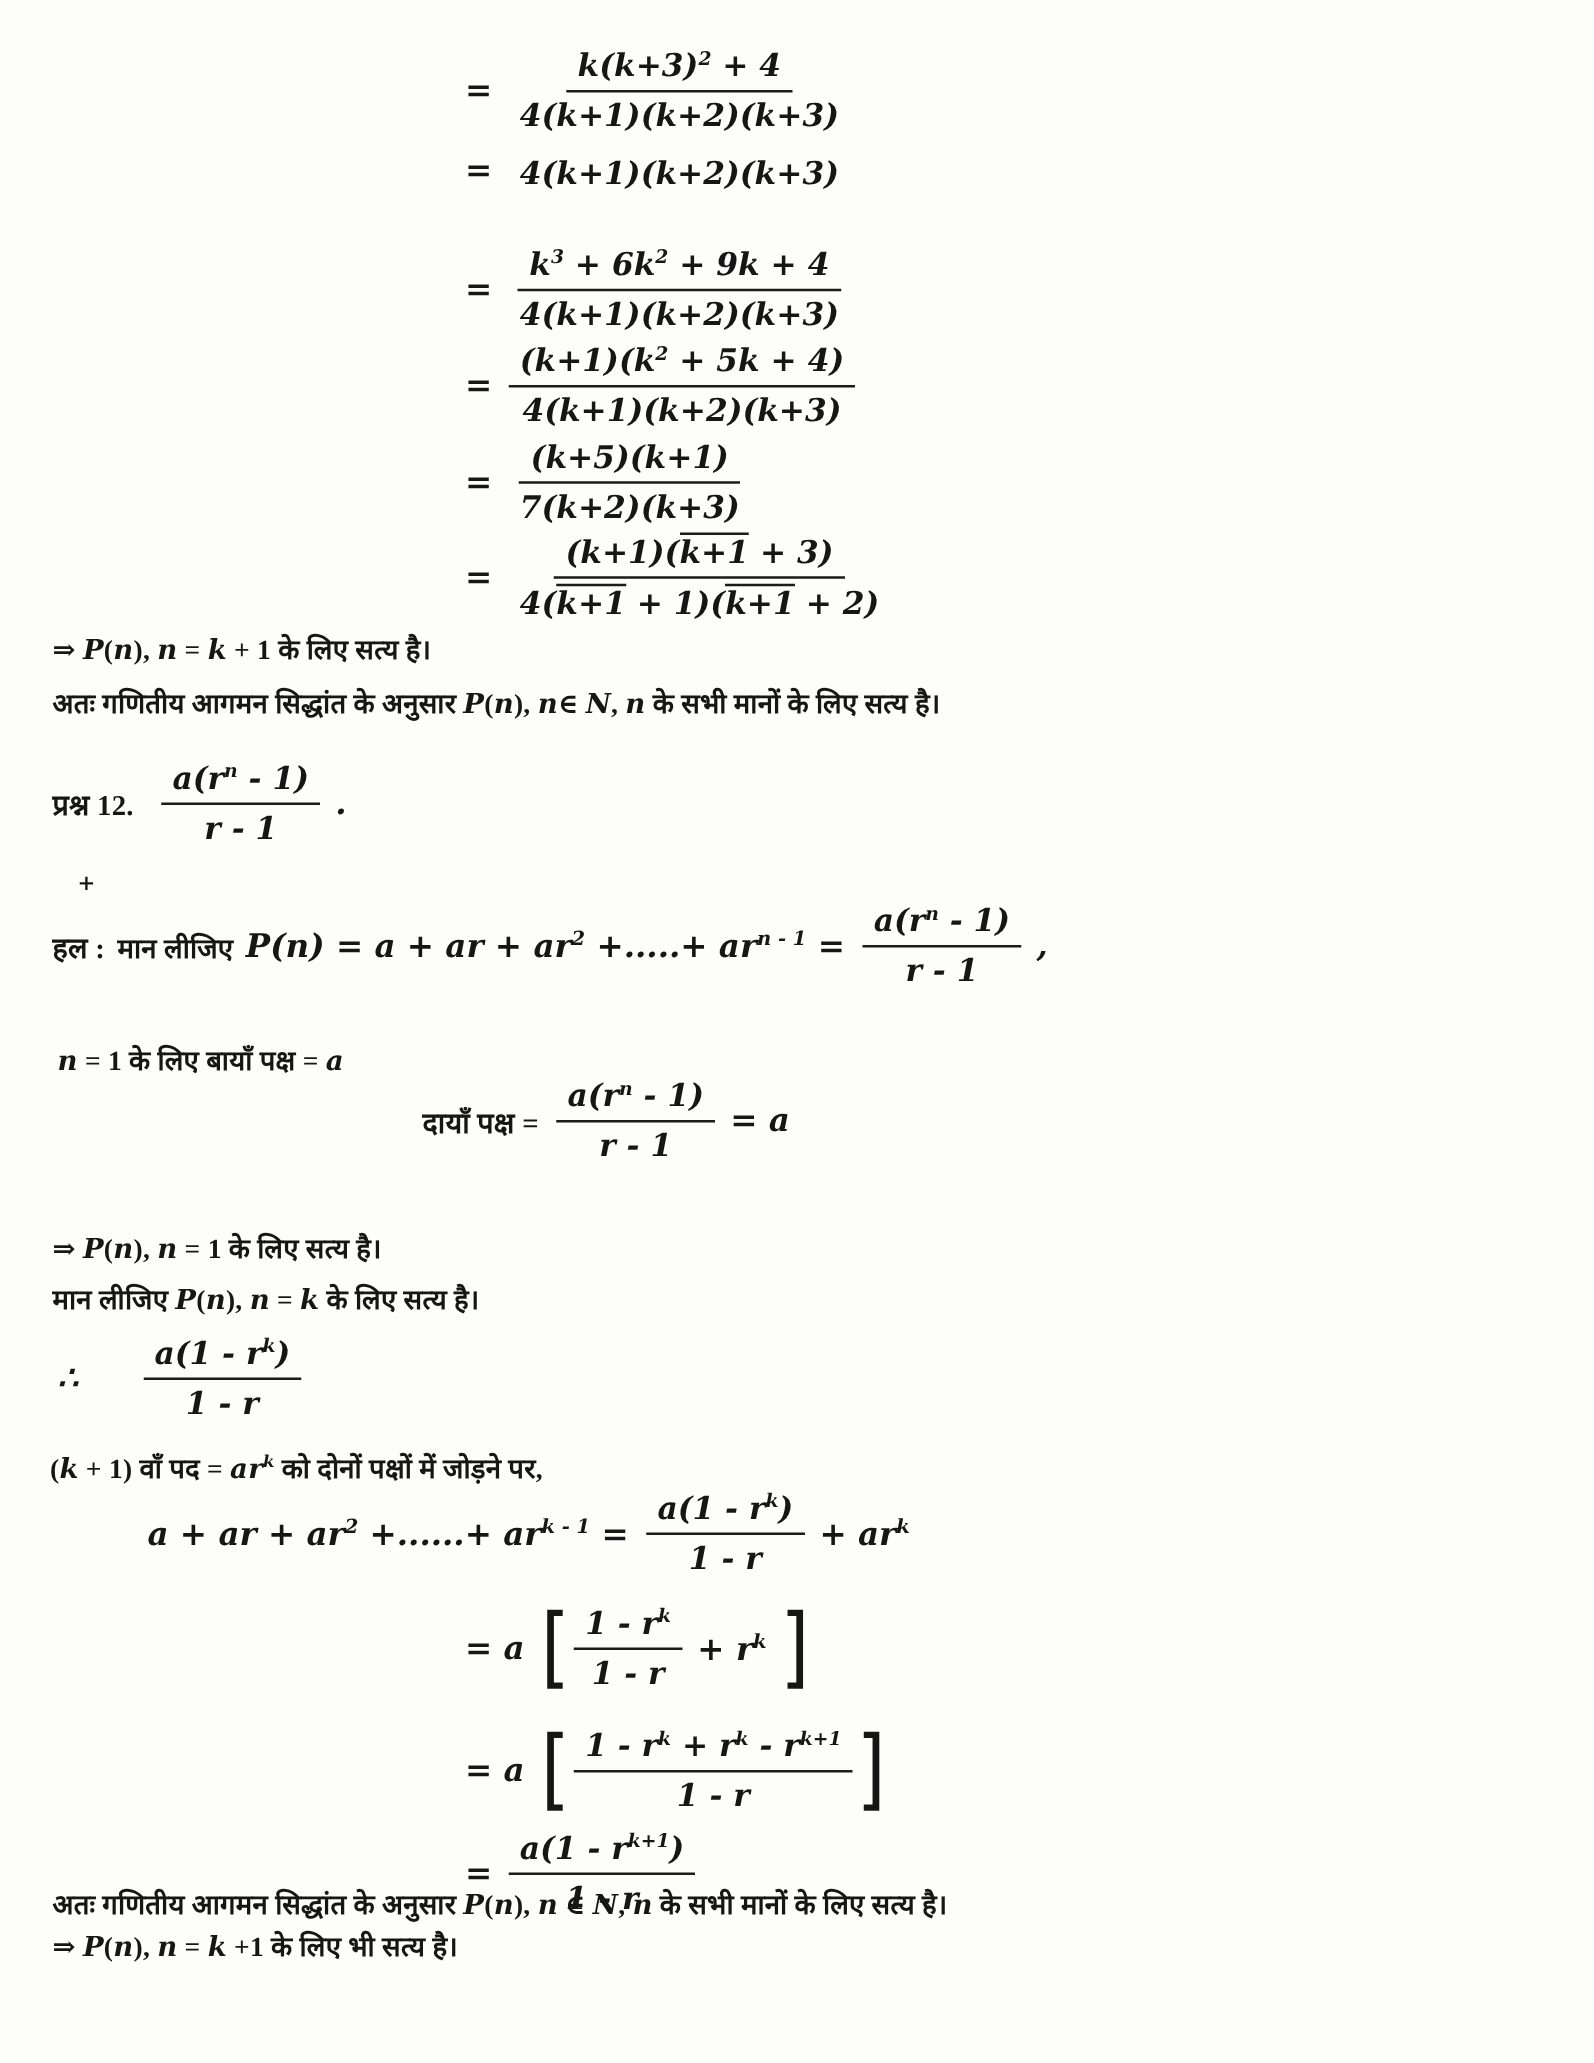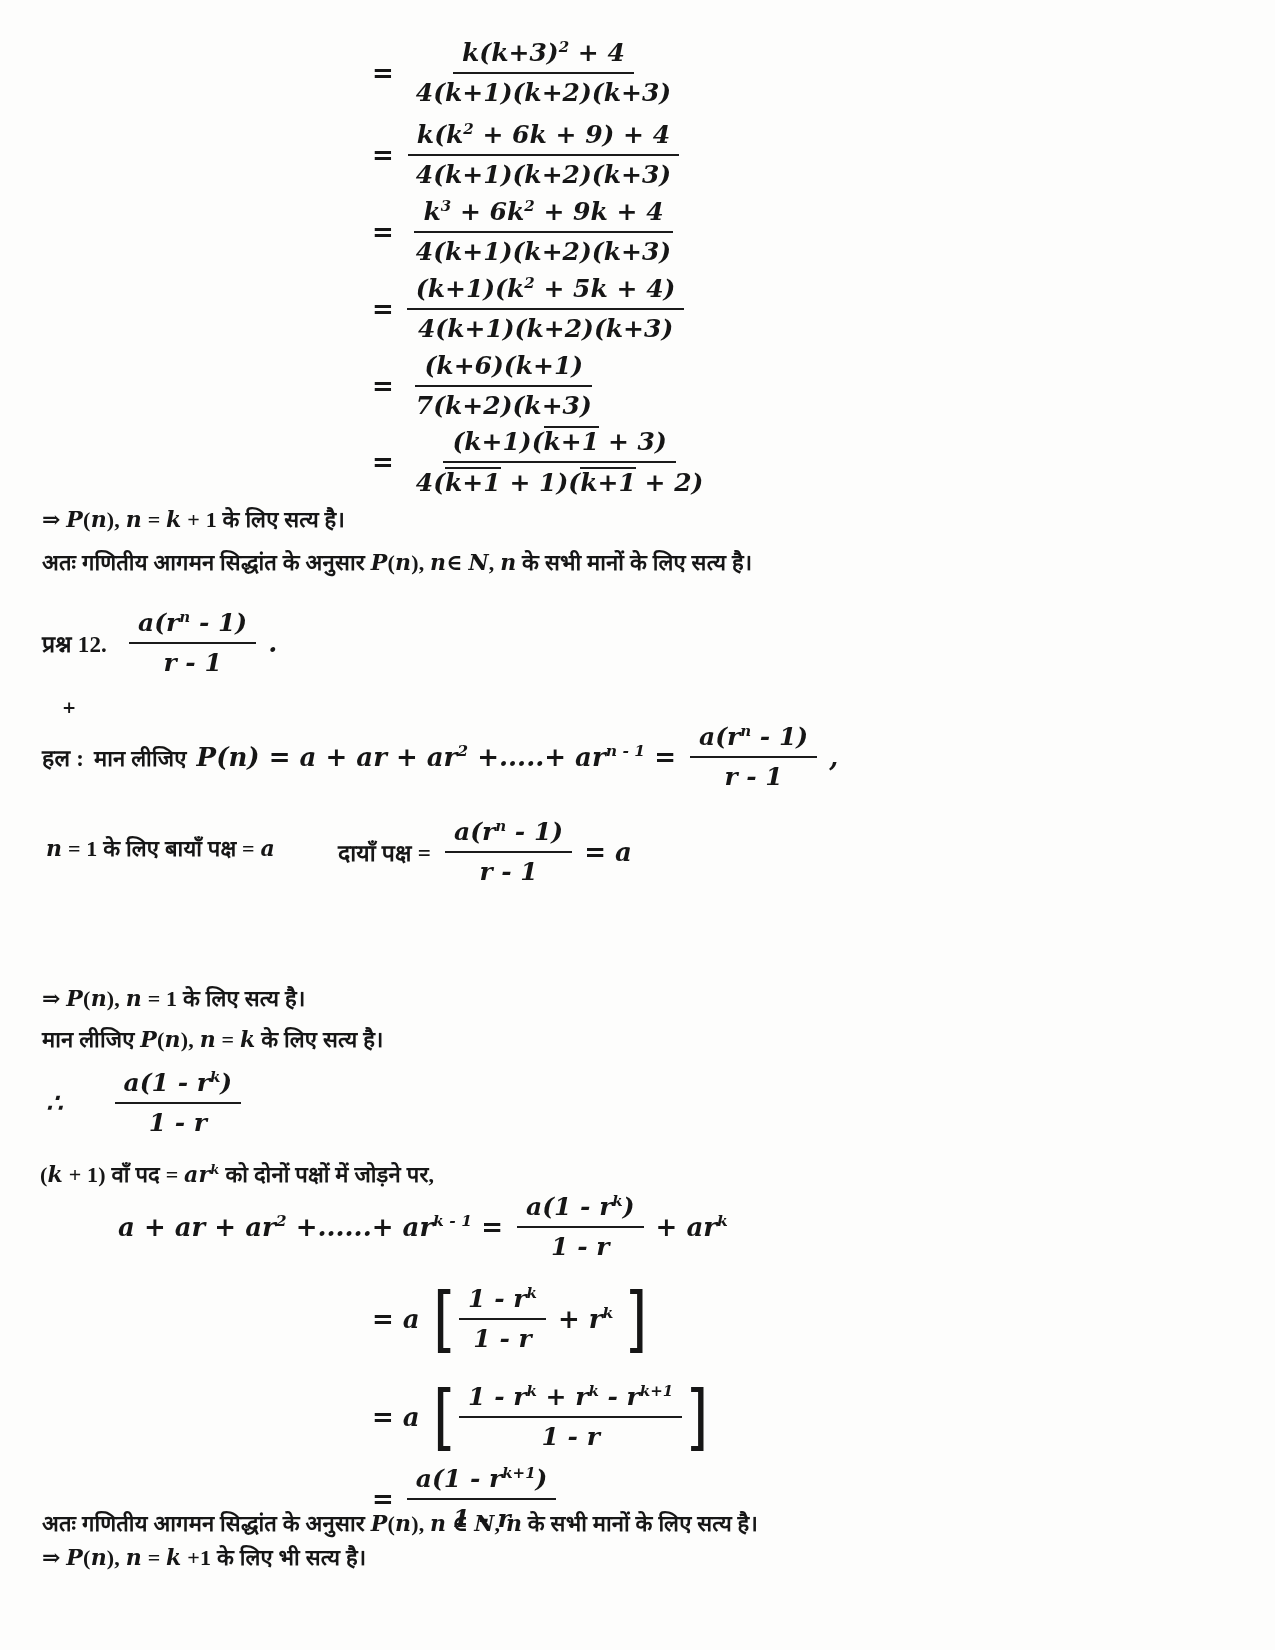--- a/index.html
+++ b/index.html
@@ -56,21 +56,20 @@
     <span class="math eqsign">=</span>
     <span class="frac">
       <span class="num">k(k+3)<sup>2</sup> + 4</span>
       <span class="den">4(k+1)(k+2)(k+3)</span>
     </span>
   </div>
 
   <div class="row" style="top:120px;left:372px">
     <span class="math eqsign">=</span>
     <span class="frac">
-      <span class="num">k(k<sup>2</sup> + 6k + 9) + 4</span>
       <span class="den">4(k+1)(k+2)(k+3)</span>
     </span>
   </div>
 
   <div class="row" style="top:197px;left:372px">
     <span class="math eqsign">=</span>
     <span class="frac">
       <span class="num">k<sup>3</sup> + 6k<sup>2</sup> + 9k + 4</span>
       <span class="den">4(k+1)(k+2)(k+3)</span>
     </span>
@@ -80,21 +79,21 @@
     <span class="math eqsign">=</span>
     <span class="frac">
       <span class="num">(k+1)(k<sup>2</sup> + 5k + 4)</span>
       <span class="den">4(k+1)(k+2)(k+3)</span>
     </span>
   </div>
 
   <div class="row" style="top:351px;left:372px">
     <span class="math eqsign">=</span>
     <span class="frac">
-      <span class="num">(k+6)(k+1)</span>
+      <span class="num">(k+5)(k+1)</span>
       <span class="den">7(k+2)(k+3)</span>
     </span>
   </div>
 
   <div class="row" style="top:426px;left:372px">
     <span class="math eqsign">=</span>
     <span class="frac">
       <span class="num">(k+1)(<span class="ov">k+1</span> + 3)</span>
       <span class="den">4(<span class="ov">k+1</span> + 1)(<span class="ov">k+1</span> + 2)</span>
     </span>
@@ -125,21 +124,21 @@
       <span class="num">a(r<sup>n</sup> - 1)</span>
       <span class="den">r - 1</span>
     </span>
     <span class="math ml12">,</span>
   </div>
 
   <div class="row" style="top:832px;left:46px">
     <span class="hi"><i>n</i> = 1 के लिए बायाँ पक्ष = <i>a</i></span>
   </div>
 
-  <div class="row" style="top:817px;left:338px">
+  <div class="row" style="top:862px;left:338px">
     <span class="hi hib mr14">दायाँ पक्ष =</span>
     <span class="frac">
       <span class="num">a(r<sup>n</sup> - 1)</span>
       <span class="den">r - 1</span>
     </span>
     <span class="math ml12">= a</span>
   </div>
 
   <div class="row" style="top:982px;left:42px">
     <span class="hi">⇒ <i>P</i>(<i>n</i>), <i>n</i> = 1 के लिए सत्य है।</span>

